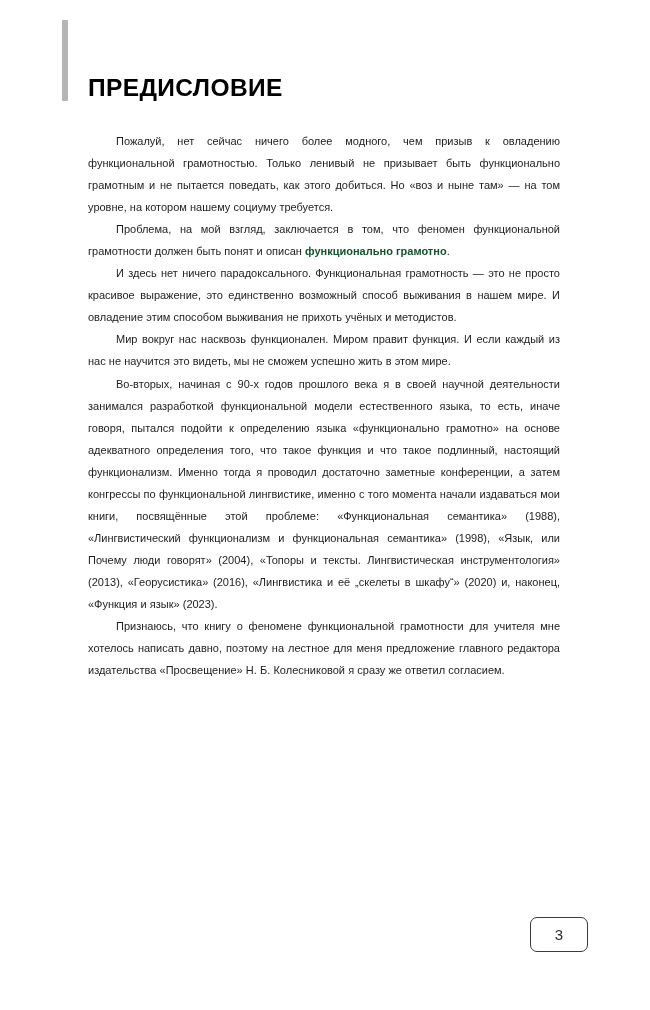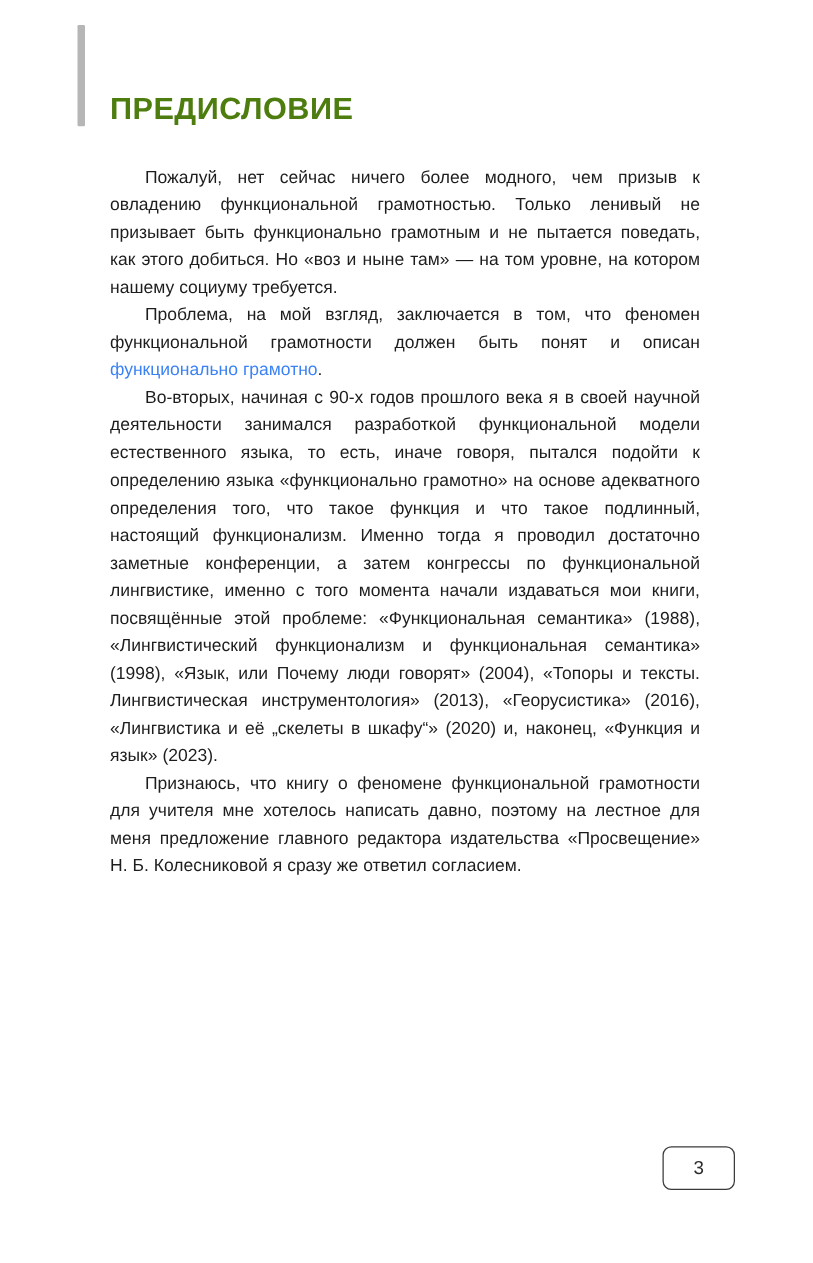--- a/index.html
+++ b/index.html
@@ -37,47 +37,47 @@
 
   .page-title {
     position: absolute;
     left: 88px;
     top: 76px;
     margin: 0;
     font-size: 24.5px;
     line-height: 1;
     font-weight: 700;
     letter-spacing: 0.4px;
-    color: #4d7c0f;
+    color: #000000;
     font-family: "Liberation Sans", "DejaVu Sans", sans-serif;
   }
 
   .body-column {
     position: absolute;
     left: 88px;
     top: 130px;
     width: 472px;
   }
 
   .body-column p {
     margin: 0;
     text-align: justify;
     text-justify: inter-word;
     text-indent: 28px;
-    font-size: 14px;
+    font-size: 11px;
     line-height: 22.05px;
     color: #1d1d1d;
     hyphens: manual;
     word-spacing: 0.1px;
   }
 
   .body-column p b,
   .body-column p strong {
-    font-weight: 400;
-    color: #3b82f6;
+    font-weight: 700;
+    color: #14532d;
   }
 
   
   .page-number {
     position: absolute;
     left: 530px;
     top: 917px;
     width: 58px;
     height: 35px;
     box-sizing: border-box;
@@ -96,20 +96,22 @@
 
 <div class="page">
 
   <div class="title-rule"></div>
 
   <h1 class="page-title">ПРЕДИСЛОВИЕ</h1>
 
   <div class="body-column">
     <p>Пожалуй, нет сейчас ничего более модного, чем призыв к овладению функциональной грамотностью. Только ленивый не призывает быть функционально грамотным и не пытается поведать, как этого добиться. Но «воз и ныне там» — на том уровне, на котором нашему социуму требуется.</p>
     <p>Проблема, на мой взгляд, заключается в том, что феномен функциональной грамотности должен быть понят и описан <b>функционально грамотно</b>.</p>
+    <p>И здесь нет ничего парадоксального. Функциональная грамотность — это не просто красивое выражение, это единственно возможный способ выживания в нашем мире. И овладение этим способом выживания не прихоть учёных и методистов.</p>
+    <p>Мир вокруг нас насквозь функционален. Миром правит функция. И если каждый из нас не научится это видеть, мы не сможем успешно жить в этом мире.</p>
     <p>Во-вторых, начиная с 90-х годов прошлого века я в своей научной деятельности занимался разработкой функциональной модели естественного языка, то есть, иначе говоря, пытался подойти к определению языка «функционально грамотно» на основе адекватного определения того, что такое функция и что такое подлинный, настоящий функционализм. Именно тогда я проводил достаточно заметные конференции, а затем конгрессы по функциональной лингвистике, именно с того момента начали издаваться мои книги, посвящённые этой проблеме: «Функциональная семантика» (1988), «Лингвистический функционализм и функциональная семантика» (1998), «Язык, или Почему люди говорят» (2004), «Топоры и тексты. Лингвистическая инструментология» (2013), «Георусистика» (2016), «Лингвистика и её „скелеты в шкафу“» (2020) и, наконец, «Функция и язык» (2023).</p>
     <p>Признаюсь, что книгу о феномене функциональной грамотности для учителя мне хотелось написать давно, поэтому на лестное для меня предложение главного редактора издательства «Просвещение» Н. Б. Колесниковой я сразу же ответил согласием.</p>
   </div>
 
   <div class="page-number">
     <span>3</span>
   </div>
 
 </div>
 

